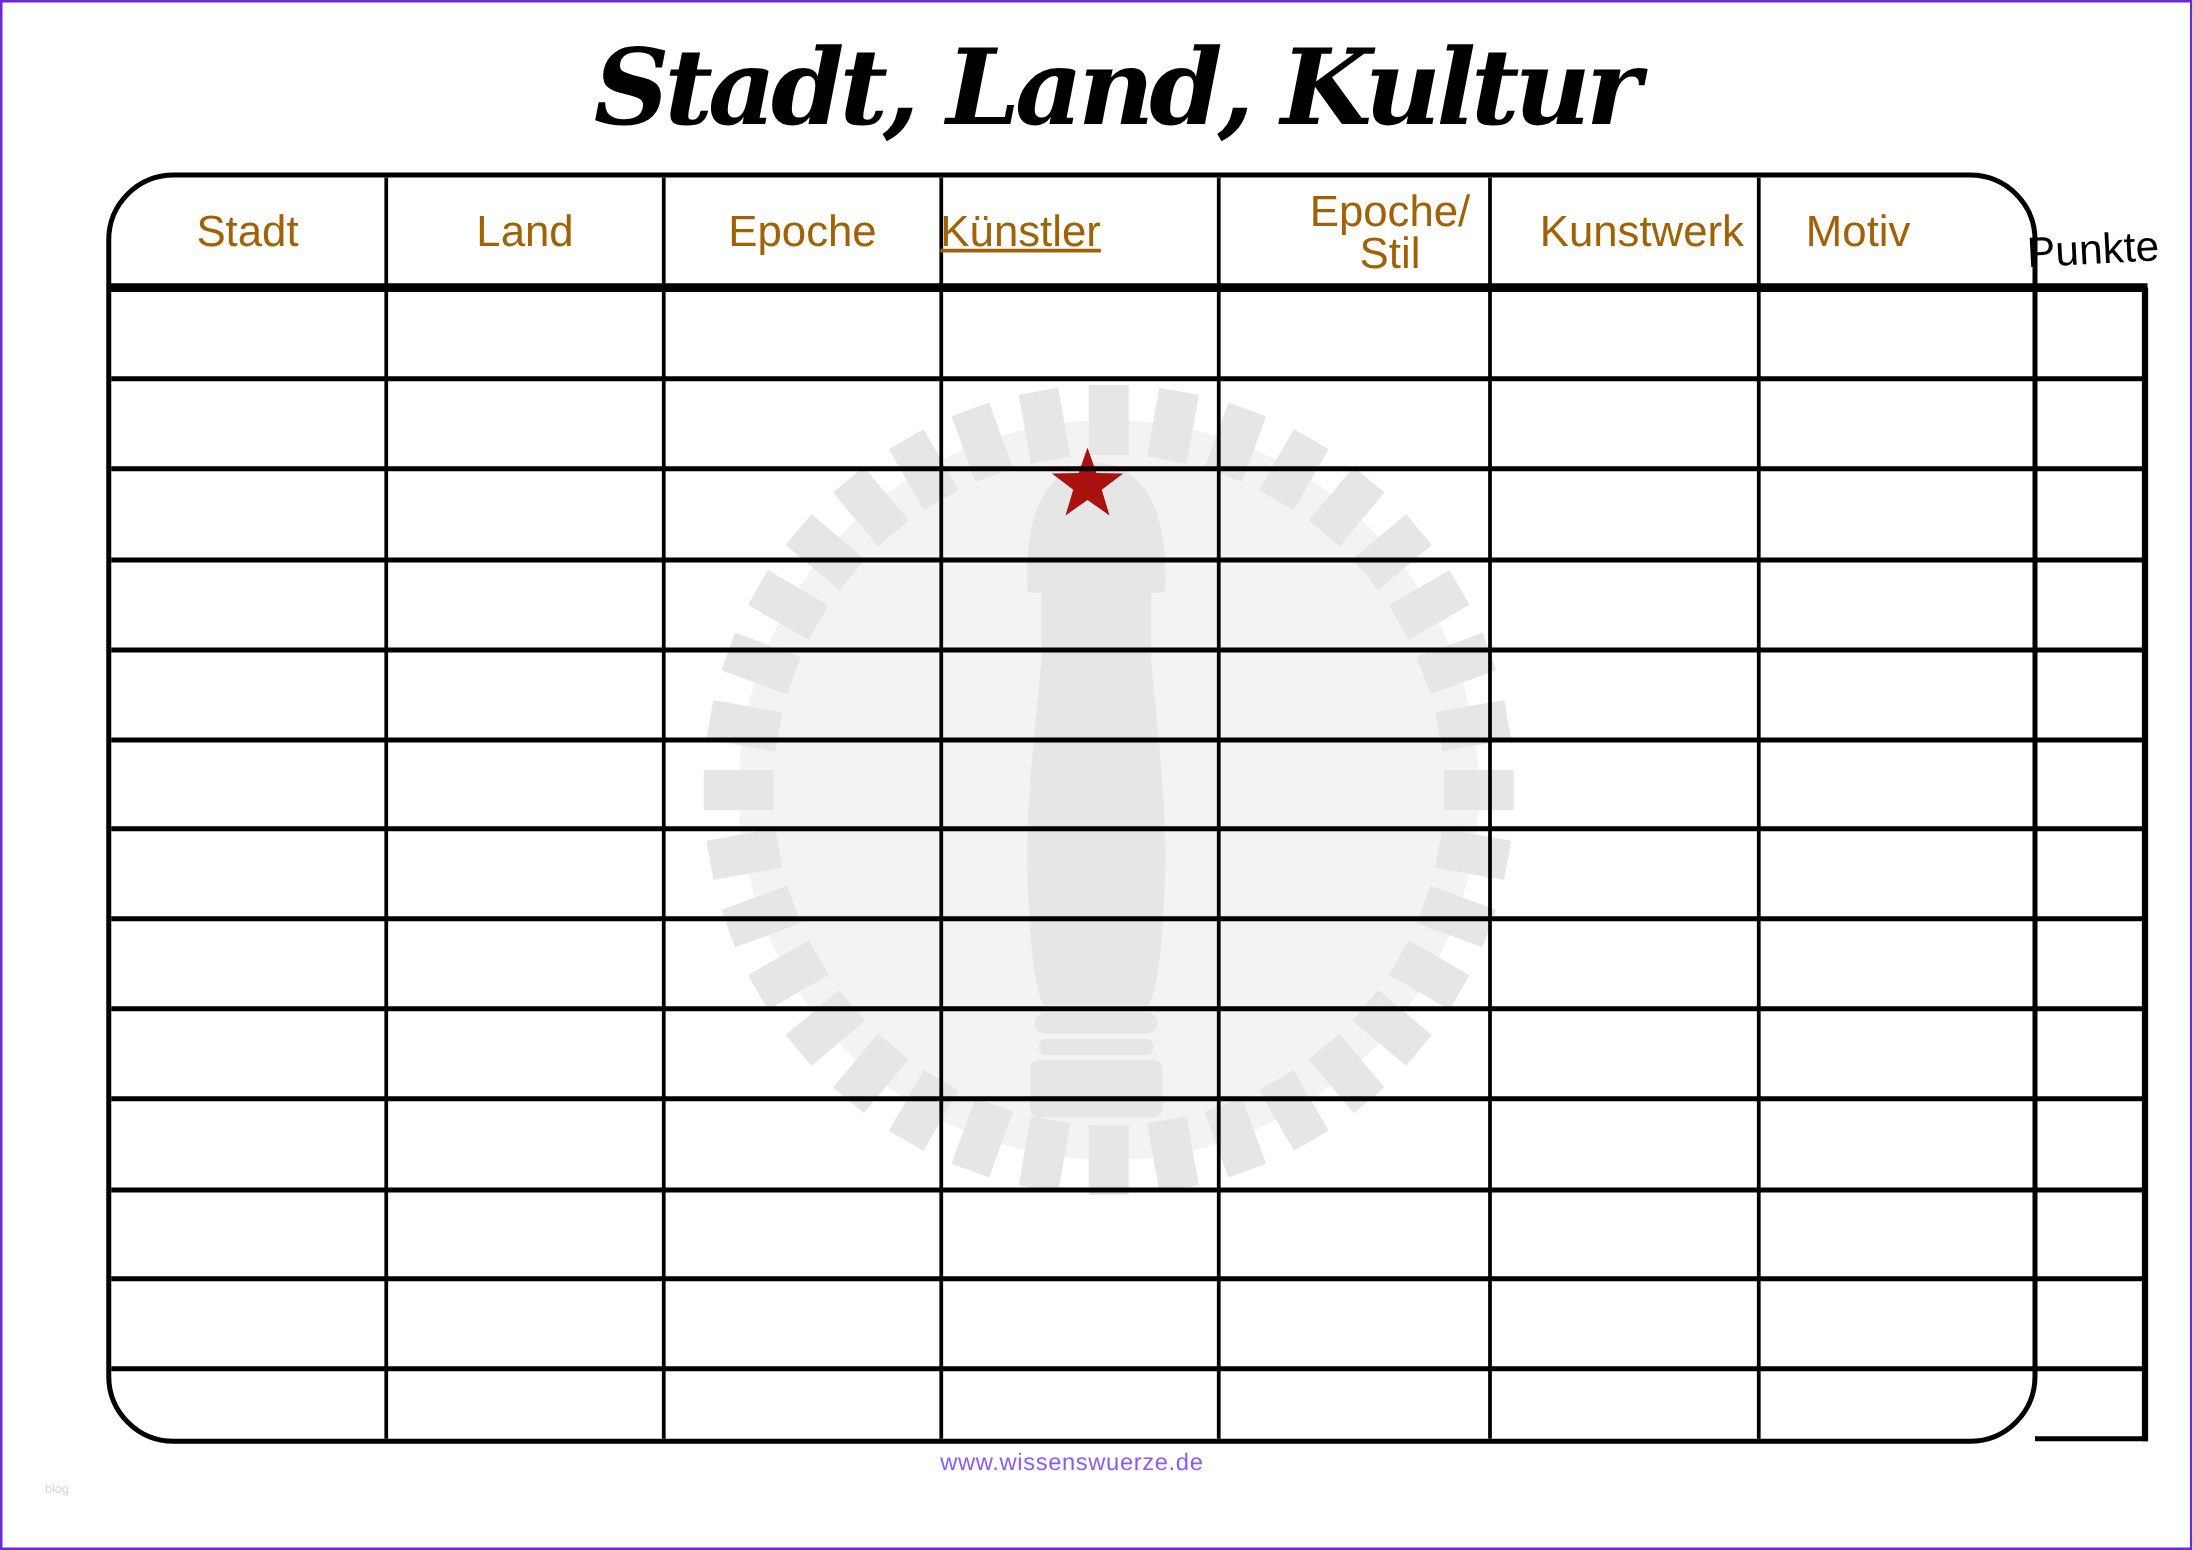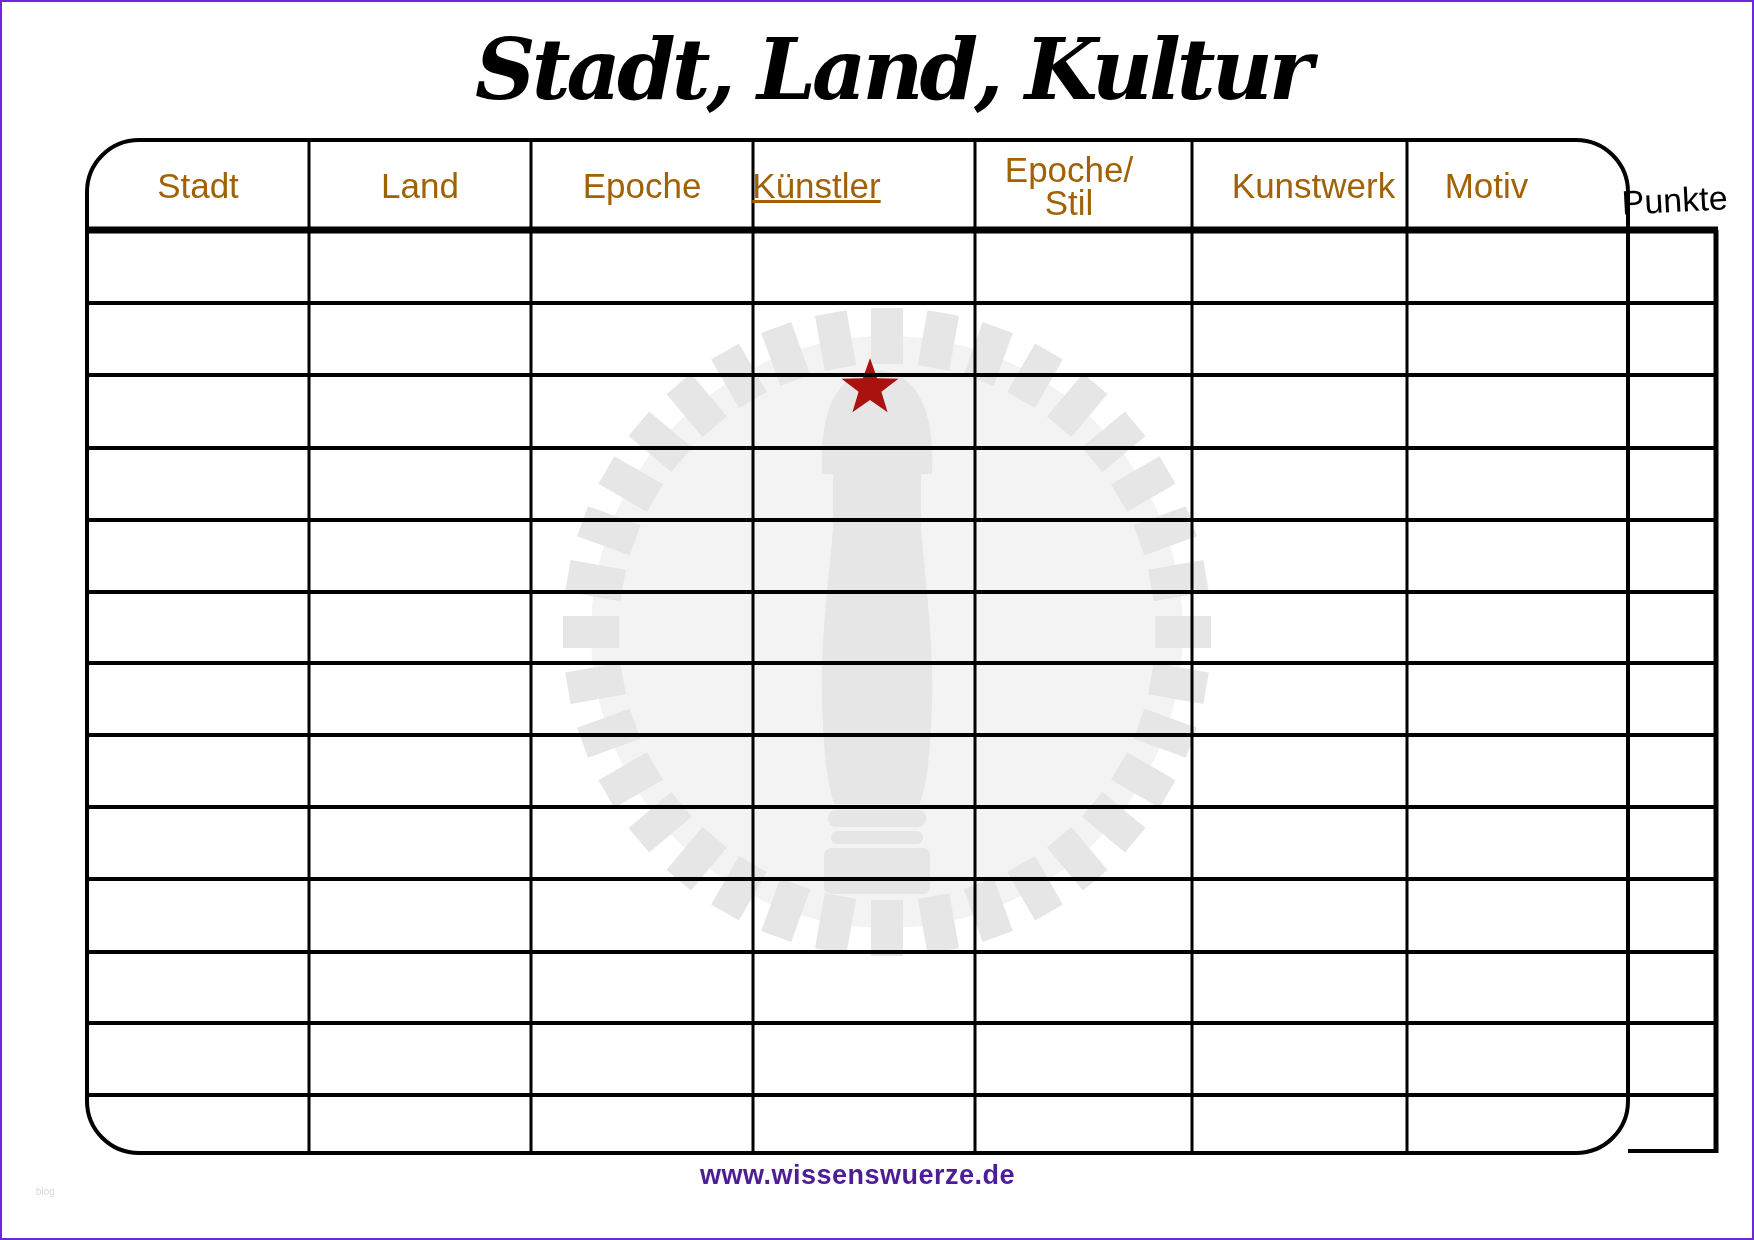--- a/index.html
+++ b/index.html
@@ -38,23 +38,23 @@
     position:absolute;
     top:158px;height:60px;
     display:flex;align-items:flex-end;justify-content:center;
     font-size:34px;color:#000;
     transform:rotate(-3deg);
   }
   .footer-url{
     position:absolute;
     left:85px;top:1158px;width:1541px;
     text-align:center;
-    font-size:27px;
-    font-weight:bold;
-    color:#4c1d95;
+    font-size:19px;
+    font-weight:normal;
+    color:#8b5cf6;
     letter-spacing:0.5px;
   }
   .corner-label{
     position:absolute;
     left:34px;top:1184px;
     font-size:10px;
     color:#d6d6d6;
   }
 </style>
 </head>
@@ -157,21 +157,21 @@
       </g>
     </g>
   </svg>
 
   <div class="title">Stadt, Land, Kultur</div>
 
   <div class="hdr" style="left:85px;width:222px;">Stadt</div>
   <div class="hdr" style="left:307px;width:222px;">Land</div>
   <div class="hdr" style="left:529px;width:222px;">Epoche</div>
   <div class="hdr" style="left:717px;width:195px;text-decoration:underline;">Künstler</div>
-  <div class="hdr two-line" style="left:977px;width:180px;">
+  <div class="hdr two-line" style="left:1020px;width:180px;">
     <span>Epoche/</span>
     <span>Stil</span>
   </div>
   <div class="hdr" style="left:1190px;width:243px;">Kunstwerk</div>
   <div class="hdr" style="left:1374px;width:221px;">Motiv</div>
   <div class="hdr-punkte" style="left:1626px;width:92px;">Punkte</div>
 
   <div class="footer-url">www.wissenswuerze.de</div>
 
   <div class="corner-label">blog</div>

